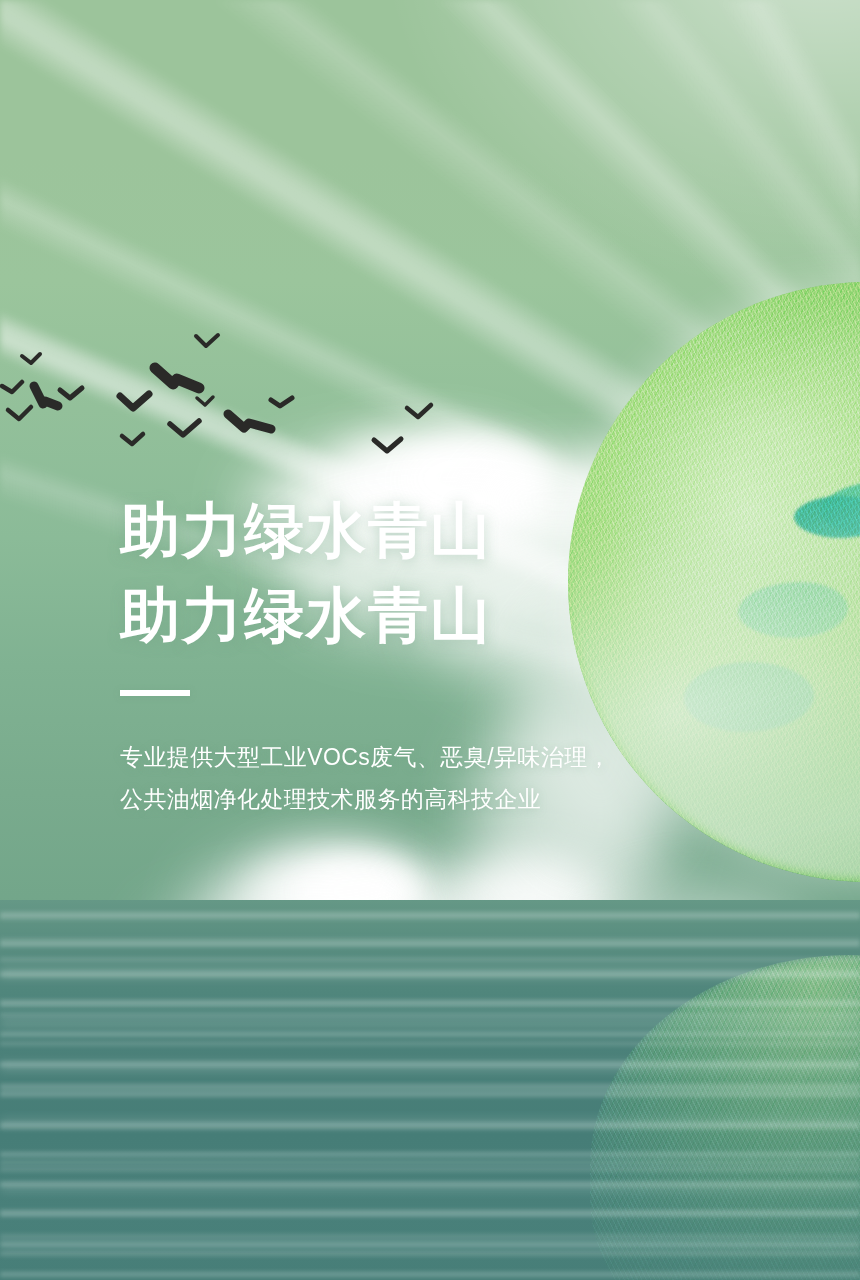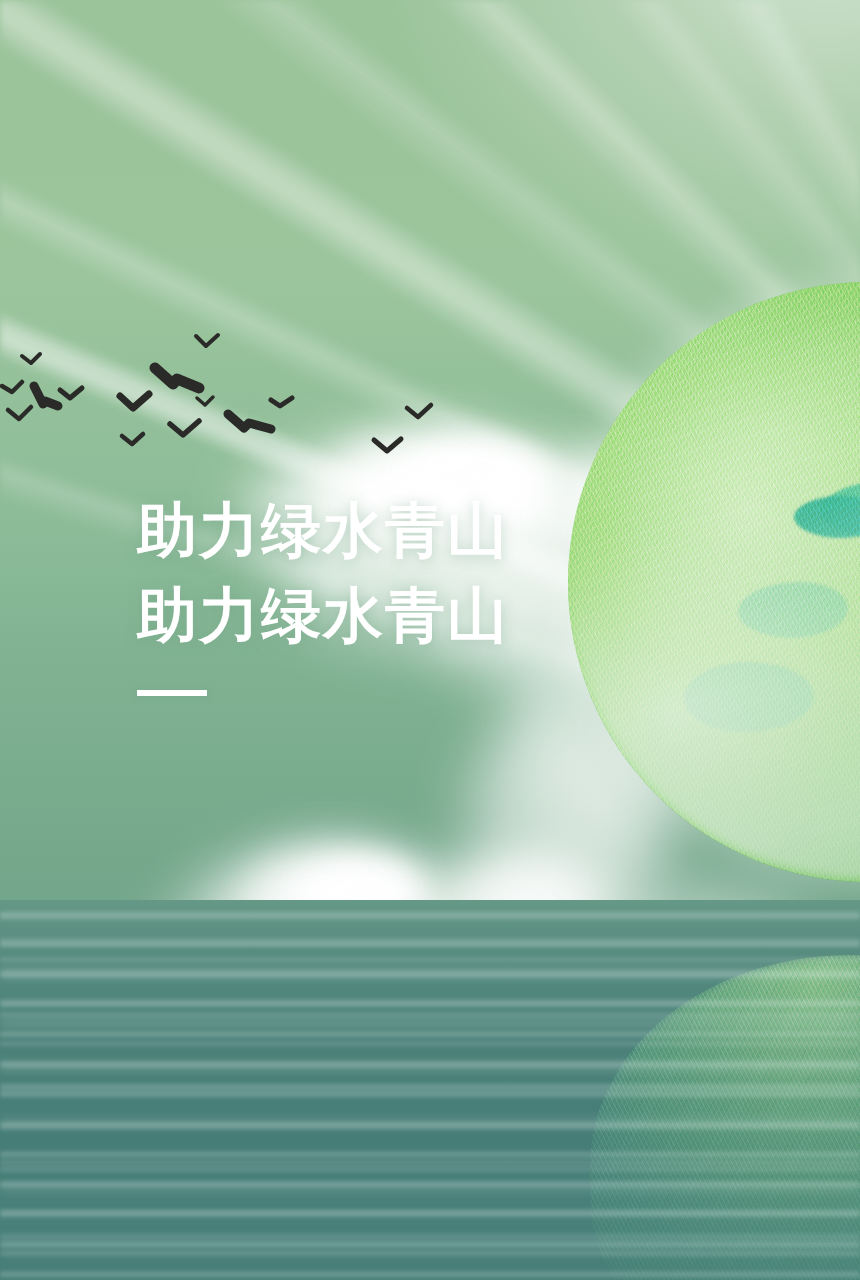--- a/index.html
+++ b/index.html
@@ -167,21 +167,21 @@
         rgba(255,255,255,0) 42px);
     filter:blur(2px);
     pointer-events:none;
   }
 
   
   #birds{position:absolute;left:0;top:330px;width:470px;height:130px;}
   #birds svg{display:block;overflow:visible;}
 
   
-  #copy{position:absolute;left:120px;top:488px;width:560px;margin-left:17px;}
+  #copy{position:absolute;left:120px;top:488px;width:560px;}
   #headline{
     color:#ffffff;
     font-size:60px;
     font-weight:bold;
     line-height:85px;
     letter-spacing:2px;
     text-shadow:0 2px 14px rgba(110,160,130,.45);
     white-space:nowrap;
   }
   #headline .hl-line{display:block;}
@@ -280,15 +280,19 @@
       </g>
     </svg>
   </div>
 
   <div id="copy">
     <div id="headline">
       <span class="hl-line">助力绿水青山</span>
       <span class="hl-line">助力绿水青山</span>
     </div>
     <div id="divider"></div>
+    <div id="subtitle">
+      <span class="sub-line">专业提供大型工业VOCs废气、恶臭/异味治理，</span>
+      <span class="sub-line">公共油烟净化处理技术服务的高科技企业</span>
+    </div>
   </div>
 
 </div>
 
 </body></html>

